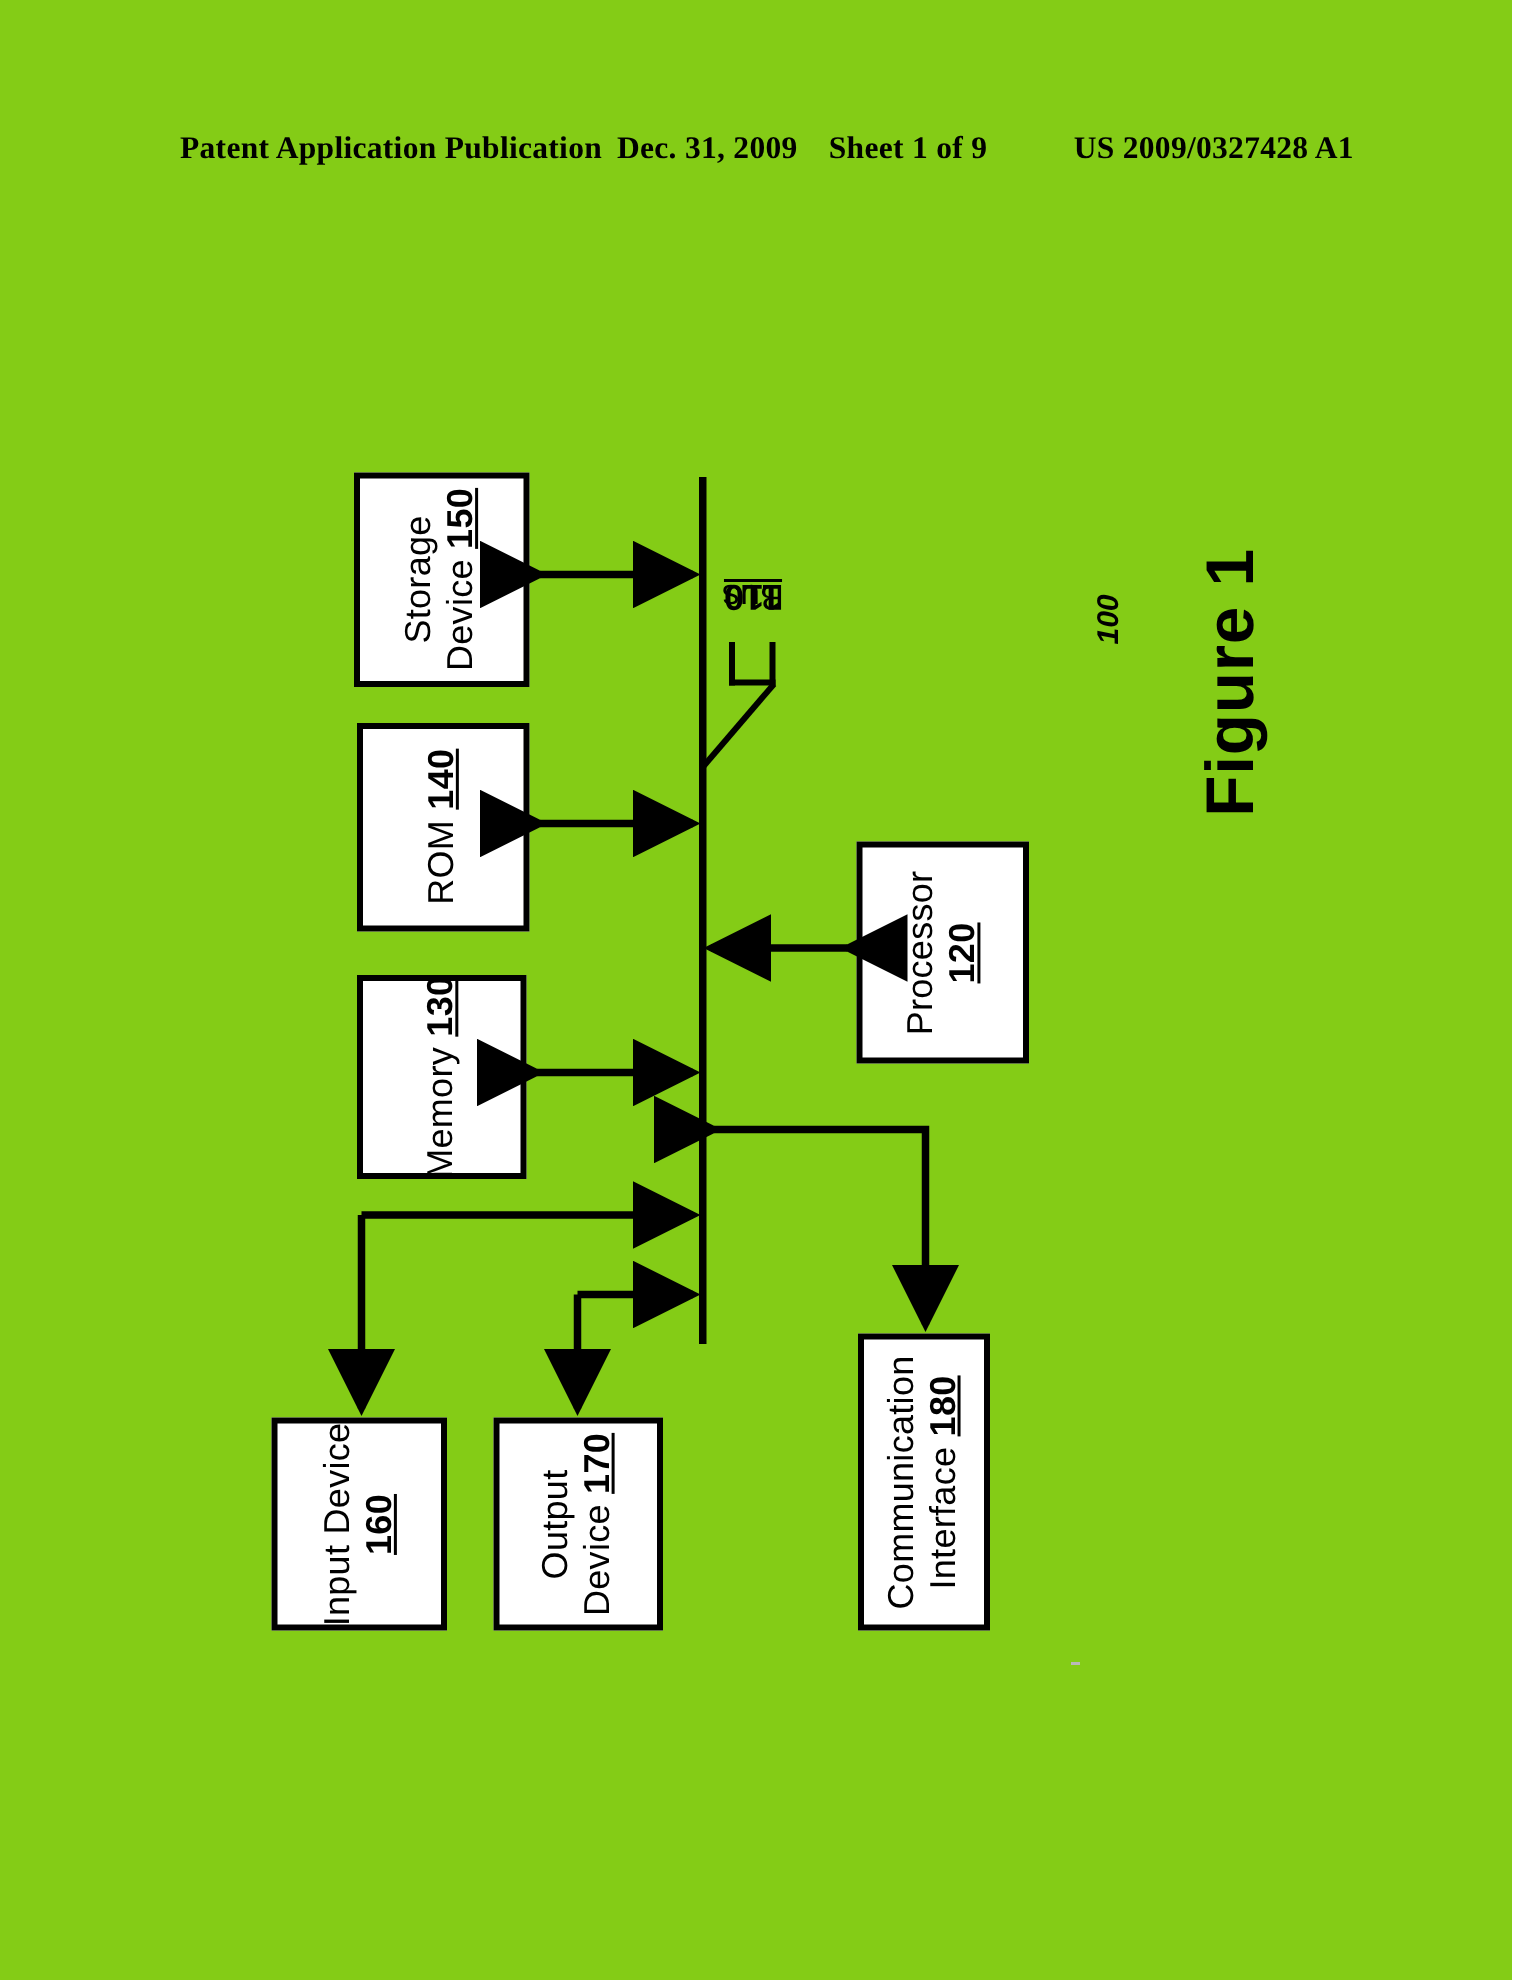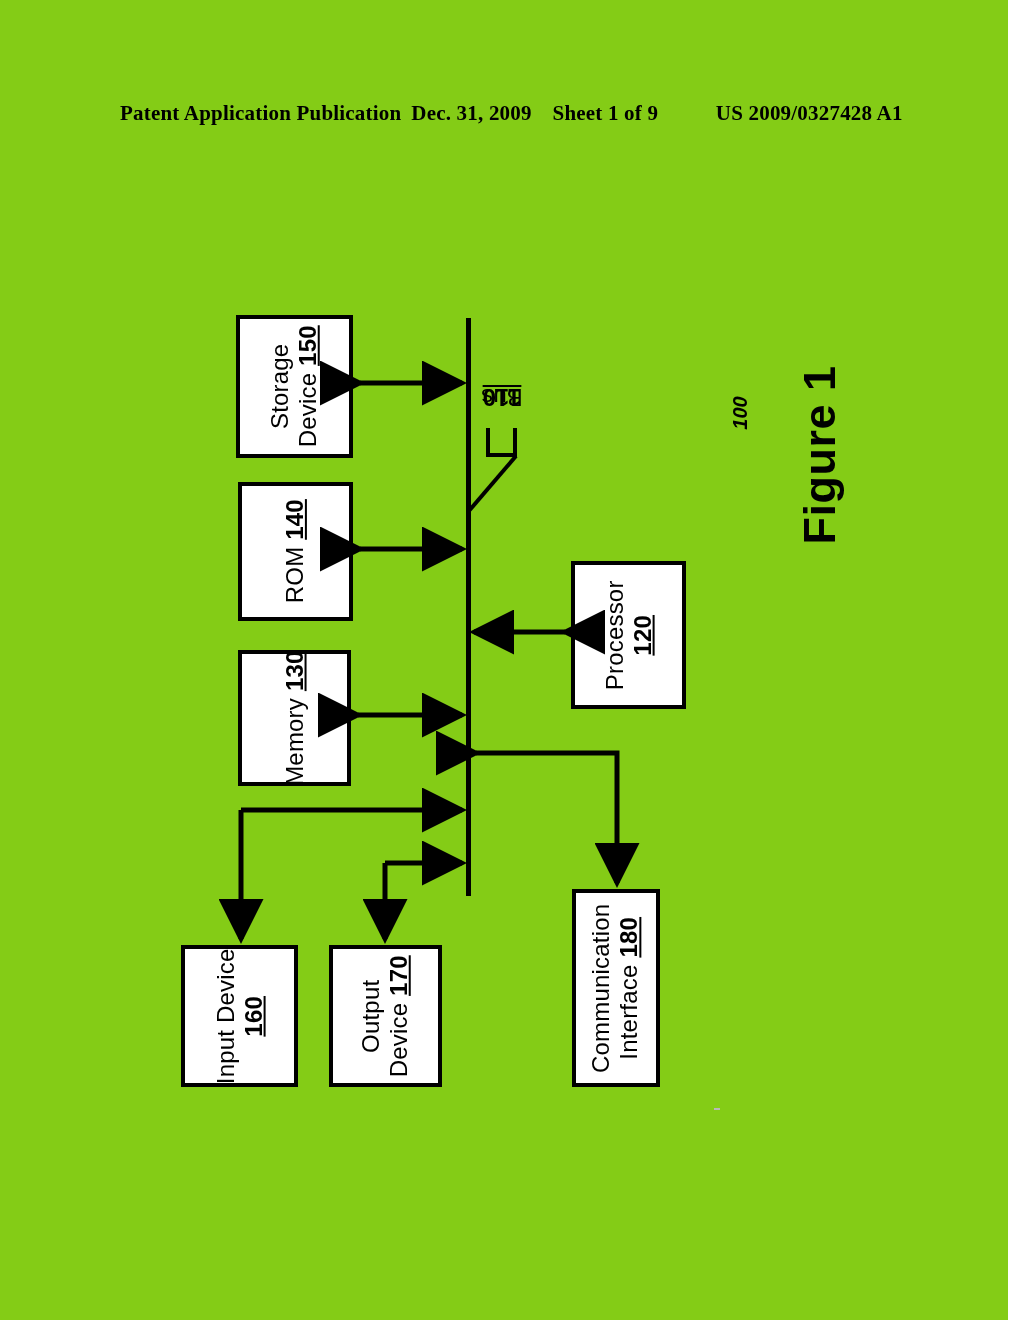--- a/index.html
+++ b/index.html
@@ -32,21 +32,21 @@
     align-items: baseline;
     font-family: "Liberation Serif", serif;
     font-weight: bold;
     font-size: 21px;
     letter-spacing: 0.2px;
     white-space: nowrap;
   }
   .hdr-pub   { width: 330px; }
   .hdr-date  { width: 160px; font-family: Liberation Serif, serif; }
   .hdr-sheet { width: 185px; }
-  .hdr-num   { width: 220px; text-align: left; margin-top: 15px; }
+  .hdr-num   { width: 220px; text-align: left; }
 
   
   .diagram {
     position: absolute;
     left: 0;
     top: 0;
     width: 1024px;
     height: 1320px;
   }
 

